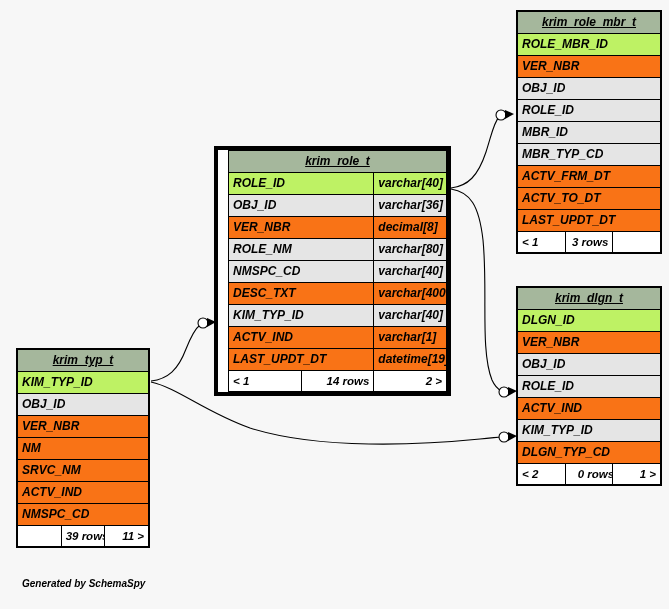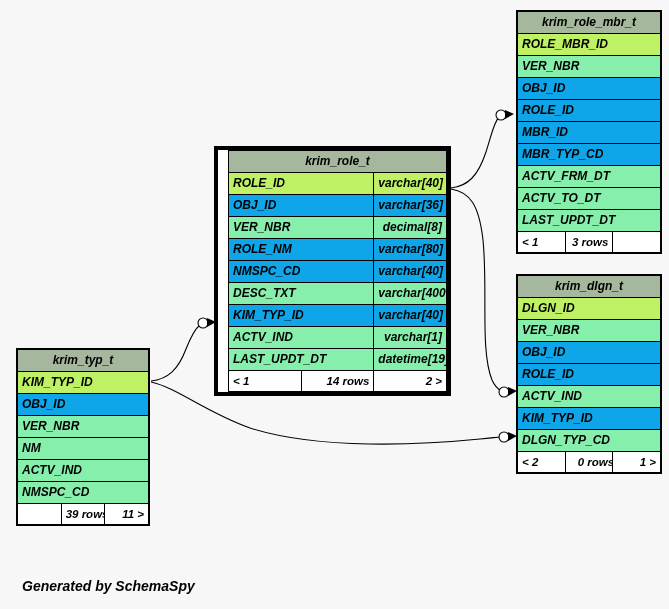--- a/index.html
+++ b/index.html
@@ -62,47 +62,48 @@
     box-sizing: border-box;
     line-height: 19px;
   }
 
   .tbl-title {
     background: #a5b79c;
     text-align: center;
     font-style: italic;
     font-weight: bold;
     font-size: 12.5px;
+    text-decoration: underline;
   }
 
   .row-pk    { background: #bef264; }
-  .row-fk    { background: #0ea5e9; }
-  .row-plain { background: #86efac; }
-
-  .col-type { text-align: right; }
+  .row-fk    { background: #e5e5e5; }
+  .row-plain { background: #f97316; }
+
+  .col-type { text-align: left; }
 
   .footer-row td {
     background: #ffffff;
     font-size: 11.5px;
     font-style: italic;
     font-weight: bold;
     height: 20px;
     line-height: 18px;
   }
   .foot-left   { text-align: left; }
   .foot-center { text-align: right; }
   .foot-right  { text-align: right; }
 
   #credit {
     position: absolute;
     left: 22px;
     top: 578px;
     font-style: italic;
     font-weight: bold;
-    font-size: 14px;
+    font-size: 10px;
     color: #000000;
     white-space: nowrap;
   }
 </style>
 </head>
 <body>
 
 <div id="diagram-canvas">
 
   <svg id="edge-layer" viewBox="0 0 669 609" xmlns="http://www.w3.org/2000/svg">
@@ -218,21 +219,21 @@
       </tr>
       <tr class="footer-row">
         <td class="foot-left" style="width:56px;">&lt; 1</td>
         <td class="foot-center" style="width:68px;">14 rows</td>
         <td class="foot-right">2 &gt;</td>
       </tr>
     </tbody>
       </table>
   </div>
 
-  <div class="er-table" style="left:516px; top:274px; width:146px;">
+  <div class="er-table" style="left:516px; top:286px; width:146px;">
     <table>
       <tbody>
           <tr>
         <td class="tbl-title" colspan="3">krim_dlgn_t</td>
       </tr>
       <tr class="row-pk">
         <td colspan="3">DLGN_ID</td>
       </tr>
       <tr class="row-plain">
         <td colspan="3">VER_NBR</td>
@@ -273,20 +274,23 @@
       <tr class="row-fk">
         <td colspan="3">OBJ_ID</td>
       </tr>
       <tr class="row-plain">
         <td colspan="3">VER_NBR</td>
       </tr>
       <tr class="row-plain">
         <td colspan="3">NM</td>
       </tr>
       <tr class="row-plain">
+        <td colspan="3">SRVC_NM</td>
+      </tr>
+      <tr class="row-plain">
         <td colspan="3">ACTV_IND</td>
       </tr>
       <tr class="row-plain">
         <td colspan="3">NMSPC_CD</td>
       </tr>
       <tr class="footer-row">
         <td class="foot-left" style="width:34px;"></td>
         <td class="foot-center" style="width:62px;">39 rows</td>
         <td class="foot-right">11 &gt;</td>
       </tr>

